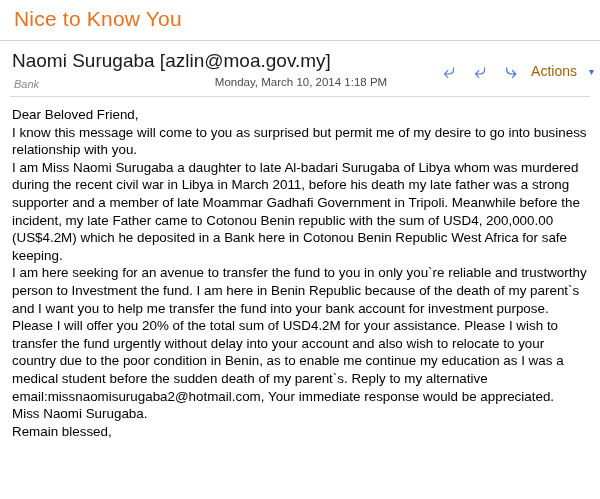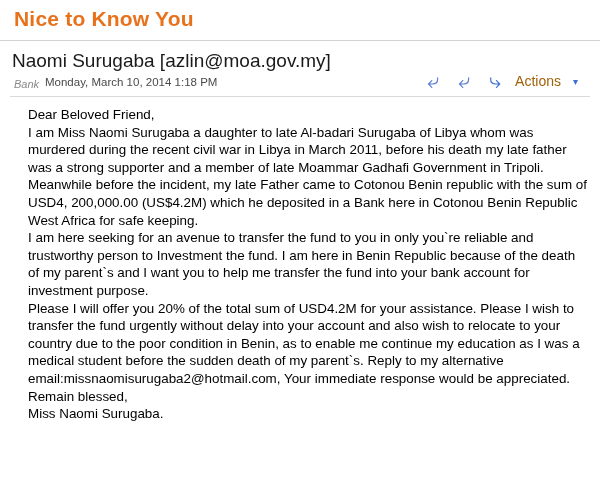--- a/index.html
+++ b/index.html
@@ -20,33 +20,33 @@
     position: relative;
     background: #ffffff;
     box-sizing: border-box;
   }
   .subject-bar {
     padding: 6px 14px 6px 14px;
   }
   .subject-text {
     color: #e8721c;
     font-size: 21px;
-    font-weight: bold;
+    font-weight: normal;
     letter-spacing: 0.2px;
     line-height: 26px;
   }
   .divider {
     height: 1px;
     background: #d2d2d2;
     margin: 2px 0 0 0;
   }
   .header-row {
     display: flex;
-    align-items: flex-end;
-    padding: 8px 20px 0 12px;
+    align-items: center;
+    padding: 8px 4px 0 12px;
   }
   .sender-block {
     flex: 1 1 auto;
     min-width: 0;
   }
   .sender-line {
     font-size: 19px;
     line-height: 24px;
     color: #1a1a1a;
     white-space: nowrap;
@@ -82,36 +82,35 @@
     font-size: 14px;
     white-space: nowrap;
   }
   .actions-caret {
     color: #3b6fd4;
     font-size: 10px;
     margin-left: 3px;
   }
   .meta-row {
     display: flex;
-    justify-content: flex-start;
+    justify-content: center;
     padding: 0 10px 0 12px;
     margin-top: -14px;
-    margin-left: 33px;
   }
   .date-text {
     font-size: 11.5px;
     color: #4a4a4a;
   }
   .header-divider {
     height: 1px;
     background: #d9d9d9;
     margin: 8px 10px 0 10px;
   }
   .body-area {
-    padding: 9px 12px 0 28px;
+    padding: 9px 12px 0 12px;
     font-size: 13.4px;
     line-height: 17.6px;
     color: #000000;
   }
   .body-area p {
     margin: 0;
     padding: 0;
   }
 </style>
 </head>
@@ -139,20 +138,21 @@
   </div>
 
   <div class="meta-row">
     <div class="date-text">Monday, March 10, 2014 1:18 PM</div>
   </div>
 
   <div class="header-divider"></div>
 
   <div class="body-area">
     <p>Dear Beloved Friend,</p>
+    <p>I know this message will come to you as surprised but permit me of my desire to go into business relationship with you.</p>
     <p>I am Miss Naomi Surugaba a daughter to late Al-badari Surugaba of Libya whom was murdered during the recent civil war in Libya in March 2011, before his death my late father was a strong supporter and a member of late Moammar Gadhafi Government in Tripoli. Meanwhile before the incident, my late Father came to Cotonou Benin republic with the sum of USD4, 200,000.00 (US$4.2M) which he deposited in a Bank here in Cotonou Benin Republic West Africa for safe keeping.</p>
     <p>I am here seeking for an avenue to transfer the fund to you in only you`re reliable and trustworthy person to Investment the fund. I am here in Benin Republic because of the death of my parent`s and I want you to help me transfer the fund into your bank account for investment purpose.</p>
     <p>Please I will offer you 20% of the total sum of USD4.2M for your assistance. Please I wish to transfer the fund urgently without delay into your account and also wish to relocate to your country due to the poor condition in Benin, as to enable me continue my education as I was a medical student before the sudden death of my parent`s. Reply to my alternative email:missnaomisurugaba2@hotmail.com, Your immediate response would be appreciated.</p>
+    <p>Miss Naomi Surugaba.</p>
     <p>Remain blessed,</p>
-    <p>Miss Naomi Surugaba.</p>
   </div>
 
 </div>
 
 </body></html>

